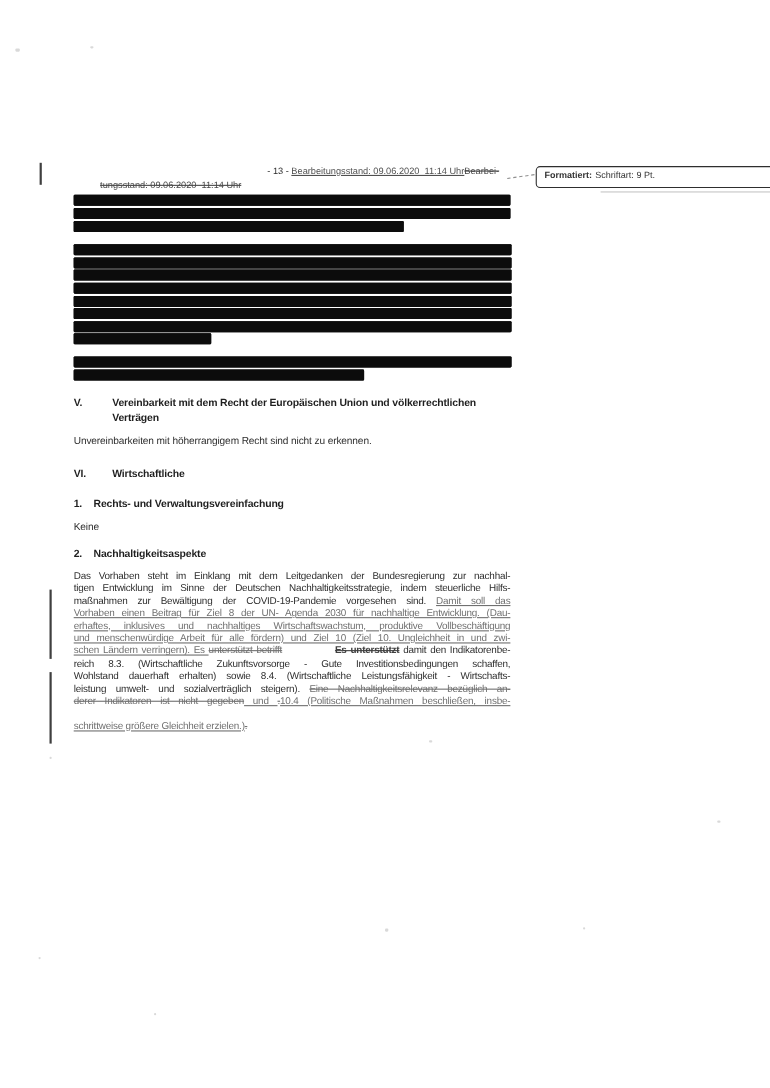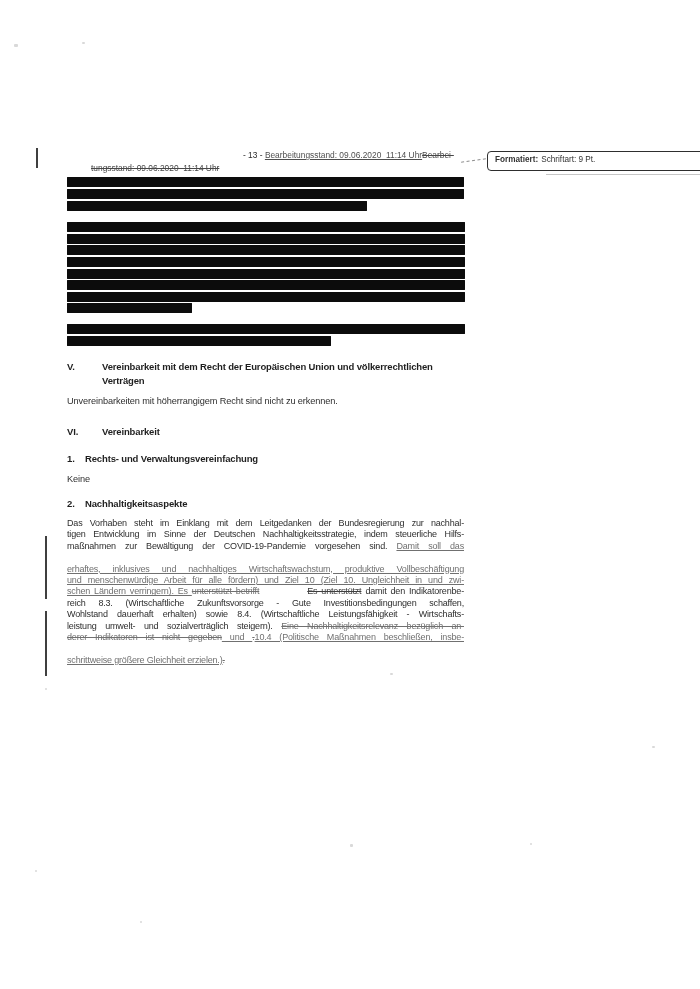--- a/index.html
+++ b/index.html
@@ -40,21 +40,21 @@
   .body-txt { position:absolute; left:67px; font-size:9.2px; letter-spacing:-0.1px;
               white-space:nowrap; color:#2e2e2e; }
   
   .pline { position:absolute; left:67px; width:397px; font-size:9px; letter-spacing:-0.18px;
     line-height:11.4px; white-space:nowrap; text-align:justify; text-align-last:justify;
     color:#2e2e2e; }
   .pline.last { text-align-last:left; }
   .seg-n { }
   .seg-ins { color:#707070; text-decoration:underline; text-decoration-thickness:0.8px; }
   .seg-del { color:#707070; text-decoration:line-through; }
-  .seg-delb { color:#404040; font-weight:normal; text-decoration:line-through;padding-left:48px; }
+  .seg-delb { color:#404040; font-weight:bold; text-decoration:line-through;padding-left:48px; }
   .speck { position:absolute; background:#c9c9c9; border-radius:1px; opacity:0.7; }
 </style>
 </head>
 <body>
 
 <div class="page">
 
   <i class="speck" style="left:14px;top:44px;width:4px;height:3px"></i>
   <i class="speck" style="left:82px;top:42px;width:3px;height:2px"></i>
   <i class="speck" style="left:390px;top:673px;width:3px;height:2px"></i>
@@ -92,35 +92,36 @@
   <div class="bar" style="top:336px;width:264px"></div>
 
   <div class="h1 ind35" style="top:360px">
     <span class="lbl">V.</span><span>Vereinbarkeit mit dem Recht der Europäischen Union und völkerrechtlichen</span><br>
     <span>Verträgen</span>
   </div>
 
   <div class="body-txt" style="top:396px">Unvereinbarkeiten mit höherrangigem Recht sind nicht zu erkennen.</div>
 
   <div class="h1 ind35" style="top:425px">
-    <span class="lbl">VI.</span><span>Vereinbarkeit</span>
+    <span class="lbl">VI.</span><span>Wirtschaftliche</span>
   </div>
 
   <div class="h1 ind18" style="top:452px">
     <span class="lbl">1.</span><span>Rechts- und Verwaltungsvereinfachung</span>
   </div>
   <div class="body-txt" style="top:474px">Keine</div>
 
   <div class="h1 ind18" style="top:497px">
     <span class="lbl">2.</span><span>Nachhaltigkeitsaspekte</span>
   </div>
 
   <div class="pline" style="top:518px"><span class="seg-n">Das Vorhaben steht im Einklang mit dem Leitgedanken der Bundesregierung zur nachhal-</span></div>
   <div class="pline" style="top:529.4px"><span class="seg-n">tigen Entwicklung im Sinne der Deutschen Nachhaltigkeitsstrategie, indem steuerliche Hilfs-</span></div>
   <div class="pline" style="top:540.8px"><span class="seg-n">maßnahmen zur Bewältigung der COVID-19-Pandemie vorgesehen sind. </span><span class="seg-ins">Damit soll das</span></div>
+  <div class="pline" style="top:552.2px"><span class="seg-ins">Vorhaben einen Beitrag für Ziel 8 der UN- Agenda 2030 für nachhaltige Entwicklung. (Dau-</span></div>
   <div class="pline" style="top:563.6px"><span class="seg-ins">erhaftes, inklusives und nachhaltiges Wirtschaftswachstum, produktive Vollbeschäftigung</span></div>
   <div class="pline" style="top:575px"><span class="seg-ins">und menschenwürdige Arbeit für alle fördern) und Ziel 10 (Ziel 10. Ungleichheit in und zwi-</span></div>
   <div class="pline" style="top:586.4px"><span class="seg-ins">schen Ländern verringern). Es </span><span class="seg-del">unterstützt betrifft</span><span class="seg-delb">Es unterstützt</span><span class="seg-n"> damit den Indikatorenbe-</span></div>
   <div class="pline" style="top:597.8px"><span class="seg-n">reich 8.3. (Wirtschaftliche Zukunftsvorsorge - Gute Investitionsbedingungen schaffen,</span></div>
   <div class="pline" style="top:609.2px"><span class="seg-n">Wohlstand dauerhaft erhalten) sowie 8.4. (Wirtschaftliche Leistungsfähigkeit - Wirtschafts-</span></div>
   <div class="pline" style="top:620.6px"><span class="seg-n">leistung umwelt- und sozialverträglich steigern). </span><span class="seg-del">Eine Nachhaltigkeitsrelevanz bezüglich an-</span></div>
   <div class="pline" style="top:632px"><span class="seg-del">derer Indikatoren ist nicht gegeben</span><span class="seg-ins"> und </span><span class="seg-del">.</span><span class="seg-ins">10.4 (Politische Maßnahmen beschließen, insbe-</span></div>
   <div class="pline last" style="top:654.8px"><span class="seg-ins">schrittweise größere Gleichheit erzielen.)</span><span class="seg-del">.</span></div>
 
   <div class="cbar" style="left:45px;top:536px;height:63px"></div>

